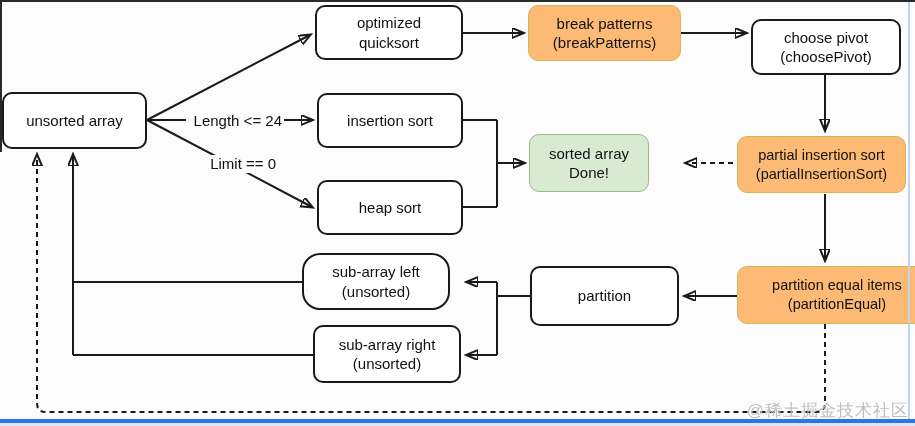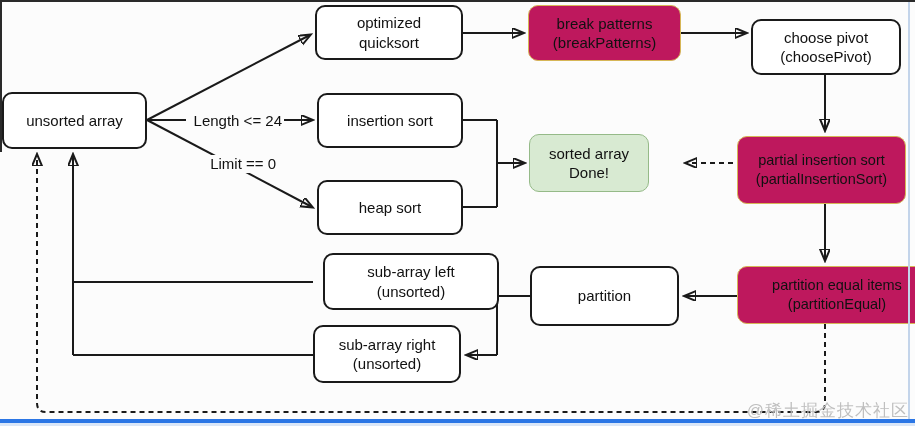--- a/index.html
+++ b/index.html
@@ -42,21 +42,21 @@
     align-items: center;
     justify-content: center;
     text-align: center;
     font-size: 15px;
     line-height: 1.28;
     color: #111111;
     white-space: pre-line;
     padding: 2px 8px;
   }
   .node.accent {
-    background: #be185d;
+    background: #fdba74;
     border: 1.5px solid #d6b656;
   }
   .node.done {
     background: #d8ead2;
     border: 1.5px solid #95ba88;
   }
   .edge-label {
     position: absolute;
     background: #fcfcfc;
     font-size: 15px;
@@ -114,36 +114,36 @@
 
   <div class="node" style="left:2px; top:90px; width:145px; height:57px;">unsorted array</div>
 
   <div class="node" style="left:315px; top:3px; width:148px; height:55px;">optimized
 quicksort</div>
 
   <div class="node" style="left:317px; top:91px; width:146px; height:55px;">insertion sort</div>
 
   <div class="node" style="left:317px; top:178px; width:146px; height:55px;">heap sort</div>
 
-  <div class="node" style="left:323px; top:251px; width:176px; height:57px;">sub-array left
+  <div class="node" style="left:302px; top:251px; width:148px; height:57px;border-radius:18px;">sub-array left
 (unsorted)</div>
 
   <div class="node" style="left:313px; top:323px; width:148px; height:58px;">sub-array right
 (unsorted)</div>
 
   <div class="node accent" style="left:528px; top:3px; width:153px; height:56px;">break patterns
 (breakPatterns)</div>
 
   <div class="node" style="left:751px; top:17px; width:150px; height:56px;">choose pivot
 (choosePivot)</div>
 
   <div class="node done" style="left:529px; top:132px; width:120px; height:58px;">sorted array
 Done!</div>
 
-  <div class="node accent" style="left:737px; top:134px; width:169px; height:68px; font-size:14.5px;">partial insertion sort
+  <div class="node accent" style="left:737px; top:134px; width:169px; height:57px; font-size:14.5px;">partial insertion sort
 (partialInsertionSort)</div>
 
   <div class="node" style="left:530px; top:264px; width:149px; height:60px;">partition</div>
 
   <div class="node accent" style="left:737px; top:264px; width:200px; height:58px; font-size:14.5px;">partition equal items
 (partitionEqual)</div>
 
   <div class="edge-label" style="left:186px; top:110px; width:94px;">Length &lt;= 24</div>
 
   <div class="edge-label" style="left:198px; top:153px; width:76px;">Limit == 0</div>

